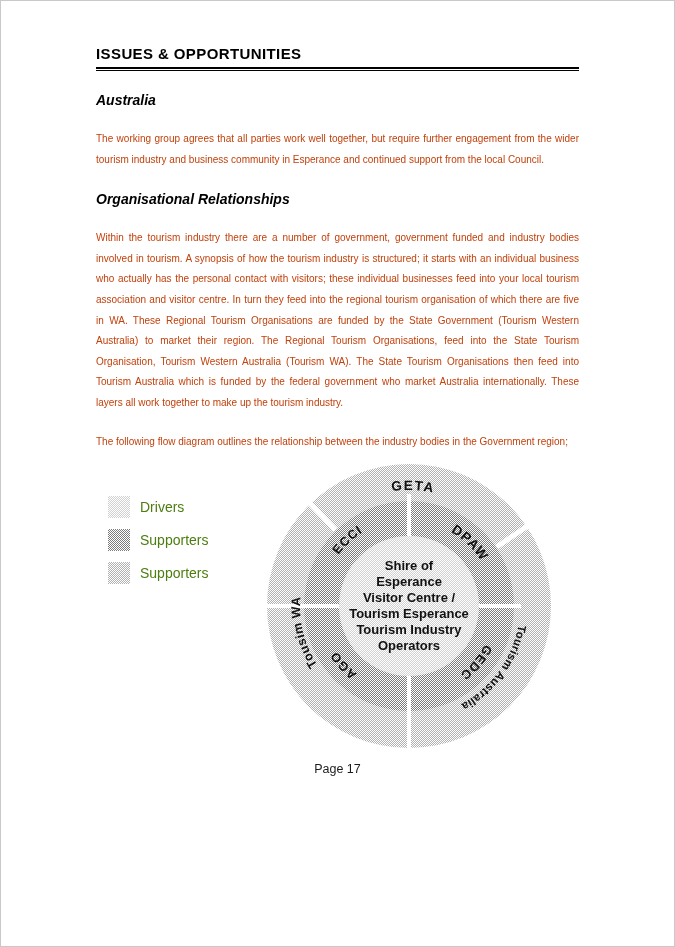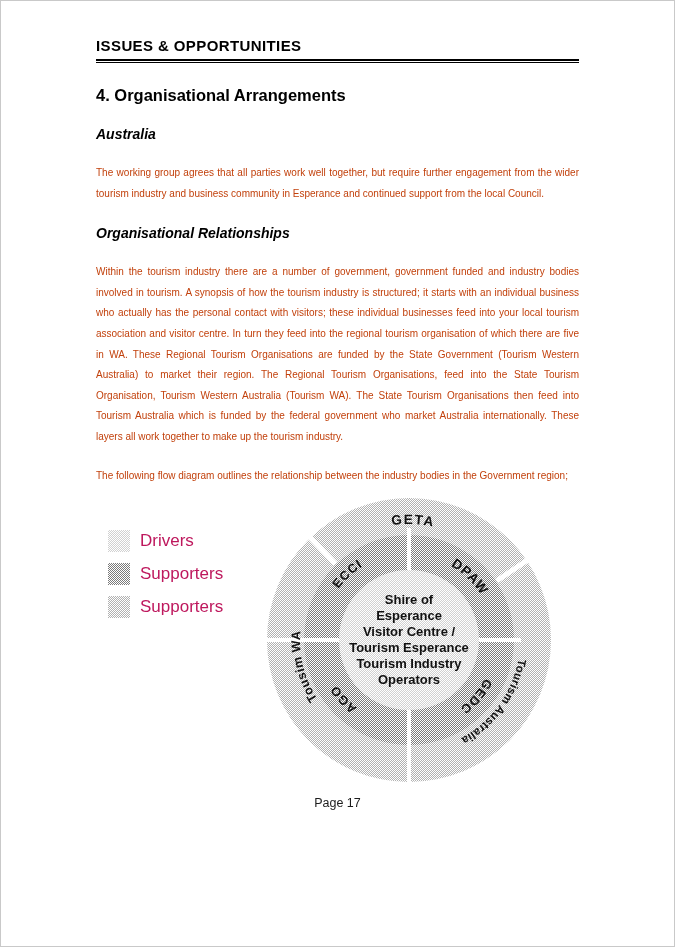--- a/index.html
+++ b/index.html
@@ -2,21 +2,21 @@
 <html><head>
 <meta charset="utf-8">
 <style>
   html,body { margin:0; padding:0; background:#e9e9e9; }
   .page {
     width:675px; height:947px; background:#ffffff; position:relative;
     margin:0 auto; box-sizing:border-box; border:1px solid #c9c9c9;
     font-family:"Liberation Sans", sans-serif; color:#1a1a1a;
     overflow:hidden;
   }
-  .content { position:absolute; left:95px; top:0; width:483px; }
+  .content { position:absolute; left:95px; top:8px; width:483px; }
 
   .doc-title {
     margin:36px 0 0; font-size:15px; font-weight:bold; letter-spacing:0.4px;
     line-height:18px; color:#000;
   }
   .rule-thick { height:2px; background:#000; margin-top:4px; }
   .rule-thin  { height:1px; background:#000; margin-top:1px; }
 
   .section-heading { margin:23px 0 0; font-size:16.5px; font-weight:bold; line-height:19px; color:#000; }
   .sub-heading { margin:21px 0 0; font-size:14px; font-weight:bold; font-style:italic; line-height:17px; color:#000; }
@@ -27,39 +27,38 @@
   .body-par.intro { margin-top:18px; }
 
   .figure-area { position:relative; height:298px; margin-top:8px; }
 
   .legend { position:absolute; left:12px; top:36px; }
   .legend-row { display:flex; align-items:center; margin-bottom:11px; }
   .swatch { width:22px; height:22px; flex:0 0 22px; }
   .sw-light { background: repeating-conic-gradient(#d1d1d1 0% 25%, #ffffff 0% 50%) 0 0 / 2px 2px; }
   .sw-dark  { background: repeating-conic-gradient(#7b7b7b 0% 25%, #ffffff 0% 50%) 0 0 / 2px 2px; }
   .sw-mid   { background: repeating-conic-gradient(#b1b1b1 0% 25%, #ffffff 0% 50%) 0 0 / 2px 2px; }
-  .legend-label { font-size:17px; padding-left:10px; color:#be185d; }
+  .legend-label { font-size:14px; padding-left:10px; color:#4d7c0f; }
 
   .diagram-wrap { position:absolute; left:164px; top:-3px; width:298px; height:298px; }
 
   .footer { margin-top:4px; text-align:center; font-size:12.5px; color:#1c1c1c; }
 
   svg text { font-family:"Liberation Sans", sans-serif; font-weight:bold; fill:#111; }
 </style>
 </head>
 <body>
 
 <div class="page">
   <div class="content">
 
     <div class="doc-title">ISSUES &amp; OPPORTUNITIES</div>
     <div class="rule-thick"></div>
     <div class="rule-thin"></div>
 
-    <div class="section-heading">4. Organisational Arrangements</div>
 
     <div class="sub-heading">Australia</div>
     <p class="body-par">The working group agrees that all parties work well together, but require further engagement from the wider tourism industry and business community in Esperance and continued support from the local Council.</p>
 
     <div class="sub-heading">Organisational Relationships</div>
     <p class="body-par">Within the tourism industry there are a number of government, government funded and industry bodies involved in tourism. A synopsis of how the tourism industry is structured; it starts with an individual business who actually has the personal contact with visitors; these individual businesses feed into your local tourism association and visitor centre.  In turn they feed into the regional tourism organisation of which there are five in WA.  These Regional Tourism Organisations are funded by the State Government (Tourism Western Australia) to market their region. The Regional Tourism Organisations, feed into the State Tourism Organisation, Tourism Western Australia (Tourism WA). The State Tourism Organisations then feed into Tourism Australia which is funded by the federal government who market Australia internationally.  These layers all work together to make up the tourism industry.</p>
 
     <p class="body-par intro">The following flow diagram outlines the relationship between the industry bodies in the Government region;</p>
 
     <div class="figure-area">

